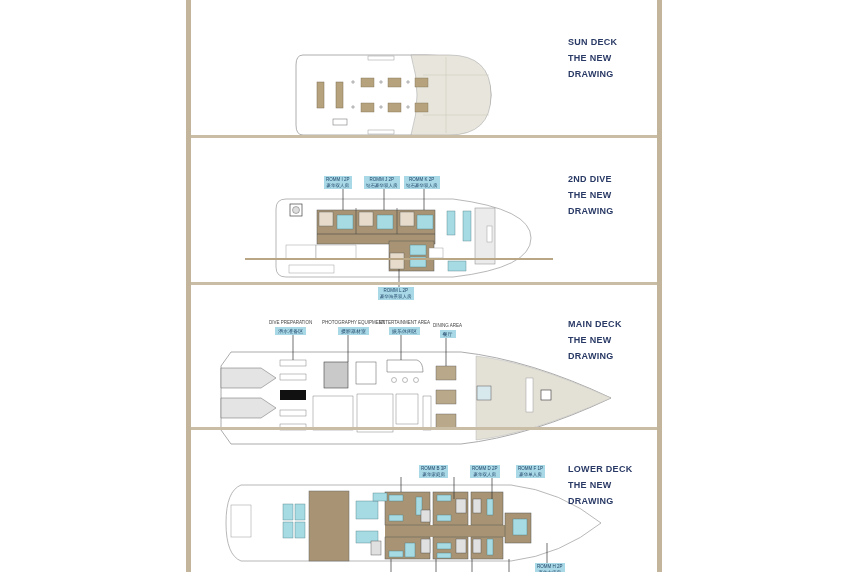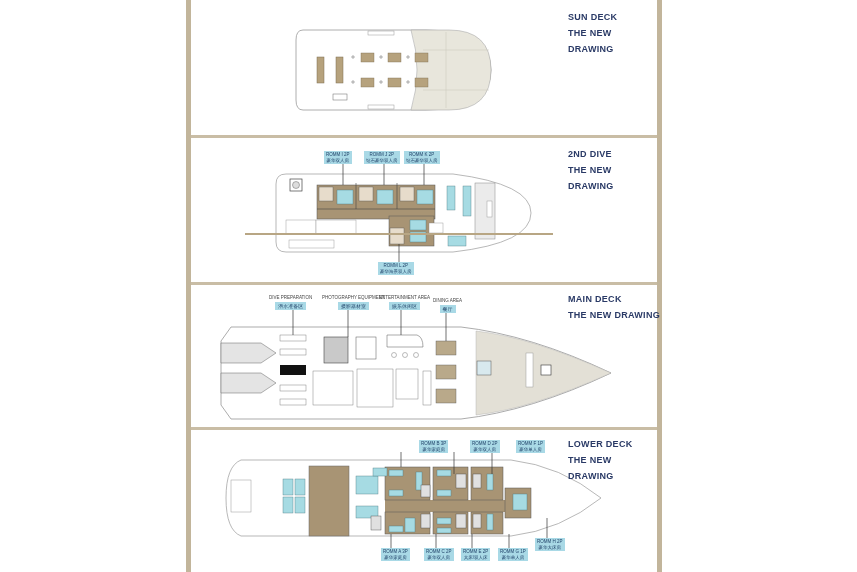--- a/index.html
+++ b/index.html
@@ -1,20 +1,20 @@
 <!DOCTYPE html>
 <html><head>
 <meta charset="utf-8">
 <style>
   html,body{margin:0;padding:0;background:#ffffff;}
   body{width:857px;height:572px;position:relative;overflow:hidden;font-family:"Liberation Sans",sans-serif;}
   .frame{position:absolute;left:186px;top:0;width:476px;height:572px;background:#ffffff;
     border-left:5px solid #c2b59b;border-right:5px solid #c2b59b;box-sizing:border-box;}
   .divider{position:absolute;left:0;width:100%;height:3px;background:#c9bda5;}
-  .panel{position:absolute;left:0;width:100%;}
+  .panel{position:absolute;left:0;width:100%;margin-top:25px;}
   .title{position:absolute;left:377px;font-size:9px;color:#2a3a66;letter-spacing:0.3px;line-height:16px;font-weight:bold;}
   .title span{display:block;}
   .tag{position:absolute;background:#a9d9e6;color:#23456b;font-size:4.5px;text-align:center;line-height:5.5px;padding:1px 2px;white-space:nowrap;}
   .tag .cn{display:block;}
   .area-label{position:absolute;font-size:4.5px;color:#444;white-space:nowrap;text-align:center;}
   .area-label .cn{display:block;margin:2px auto 0;background:#a9d9e6;color:#23456b;padding:1px 3px;width:max-content;font-size:5px;}
   svg{position:absolute;left:0;top:0;}
 </style>
 </head>
 <body>
@@ -139,21 +139,21 @@
       <span>ROMM L 2P</span>
       <span class="cn">豪华海景双人房</span>
     </div>
     <div class="title" style="top:8px;">
       <span>2ND DIVE</span>
       <span>THE NEW DRAWING</span>
     </div>
   </div>
   <div class="divider" style="top:282px;"></div>
 
-  <div class="panel" style="top:285px;height:143px;padding-left:20px;">
+  <div class="panel" style="top:285px;height:143px;">
     <svg width="466" height="143">
 
       <path d="M40,42 L270,42 Q340,50 420,88 Q340,126 270,134 L40,134 L30,120 L30,56 Z" fill="#fff" stroke="#888" stroke-width="0.7"></path>
 
       <path d="M285,46 Q340,52 420,88 Q340,124 285,130 Z" fill="#e3e0d6" stroke="#aaa" stroke-width="0.4"></path>
       <rect x="335" y="68" width="7" height="34" fill="#fff" stroke="#888" stroke-width="0.4"></rect>
       <rect x="286" y="76" width="14" height="14" fill="#d8e9ee" stroke="#555" stroke-width="0.5"></rect>
       <rect x="350" y="80" width="10" height="10" fill="#fff" stroke="#333" stroke-width="0.6"></rect>
 
       <g fill="#e4e4e4" stroke="#666" stroke-width="0.5">

